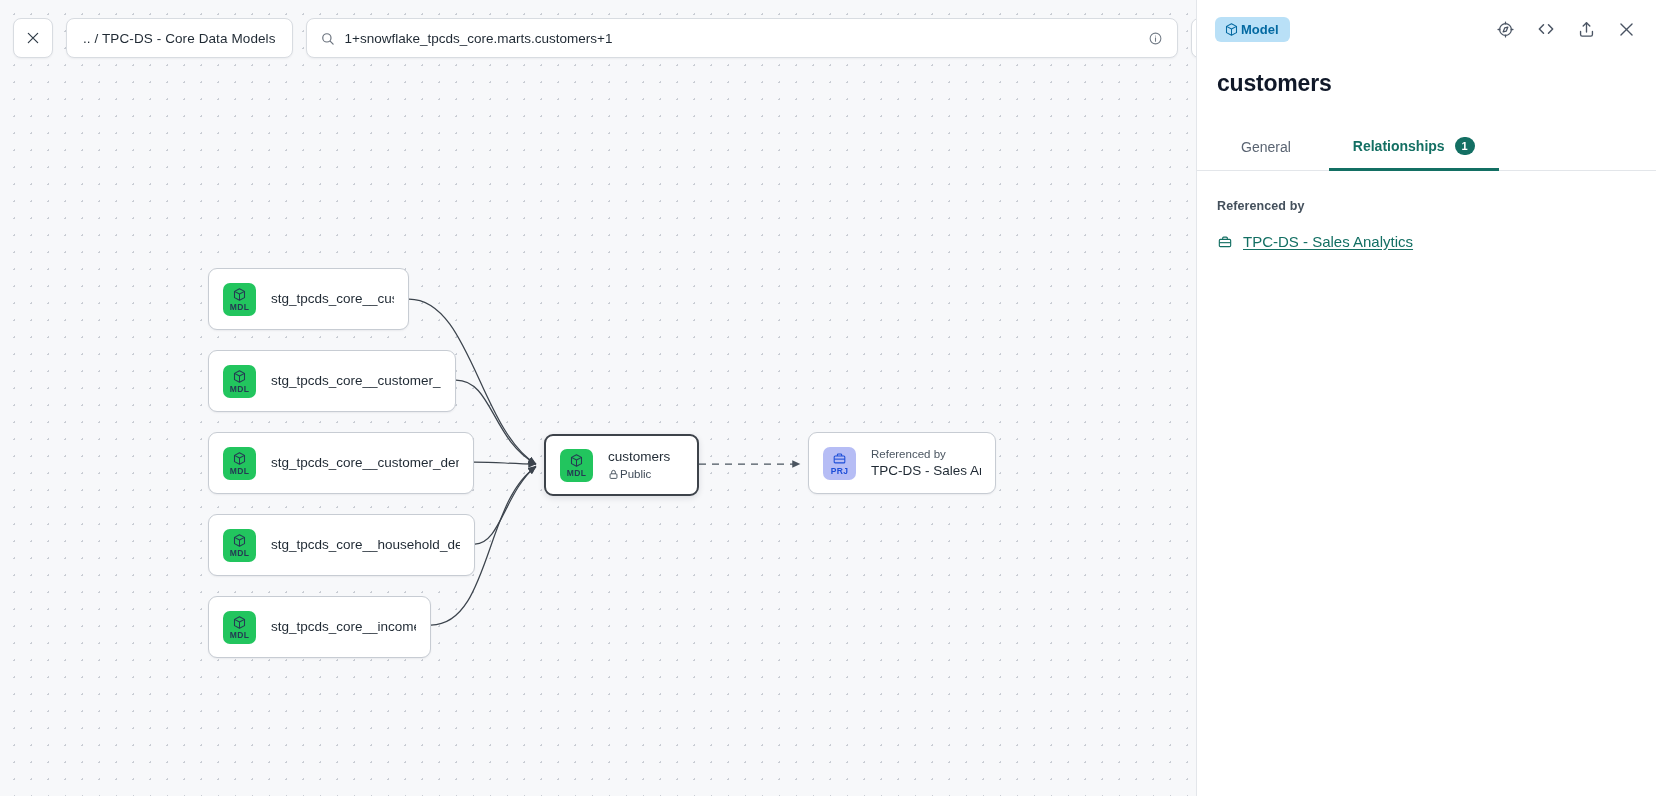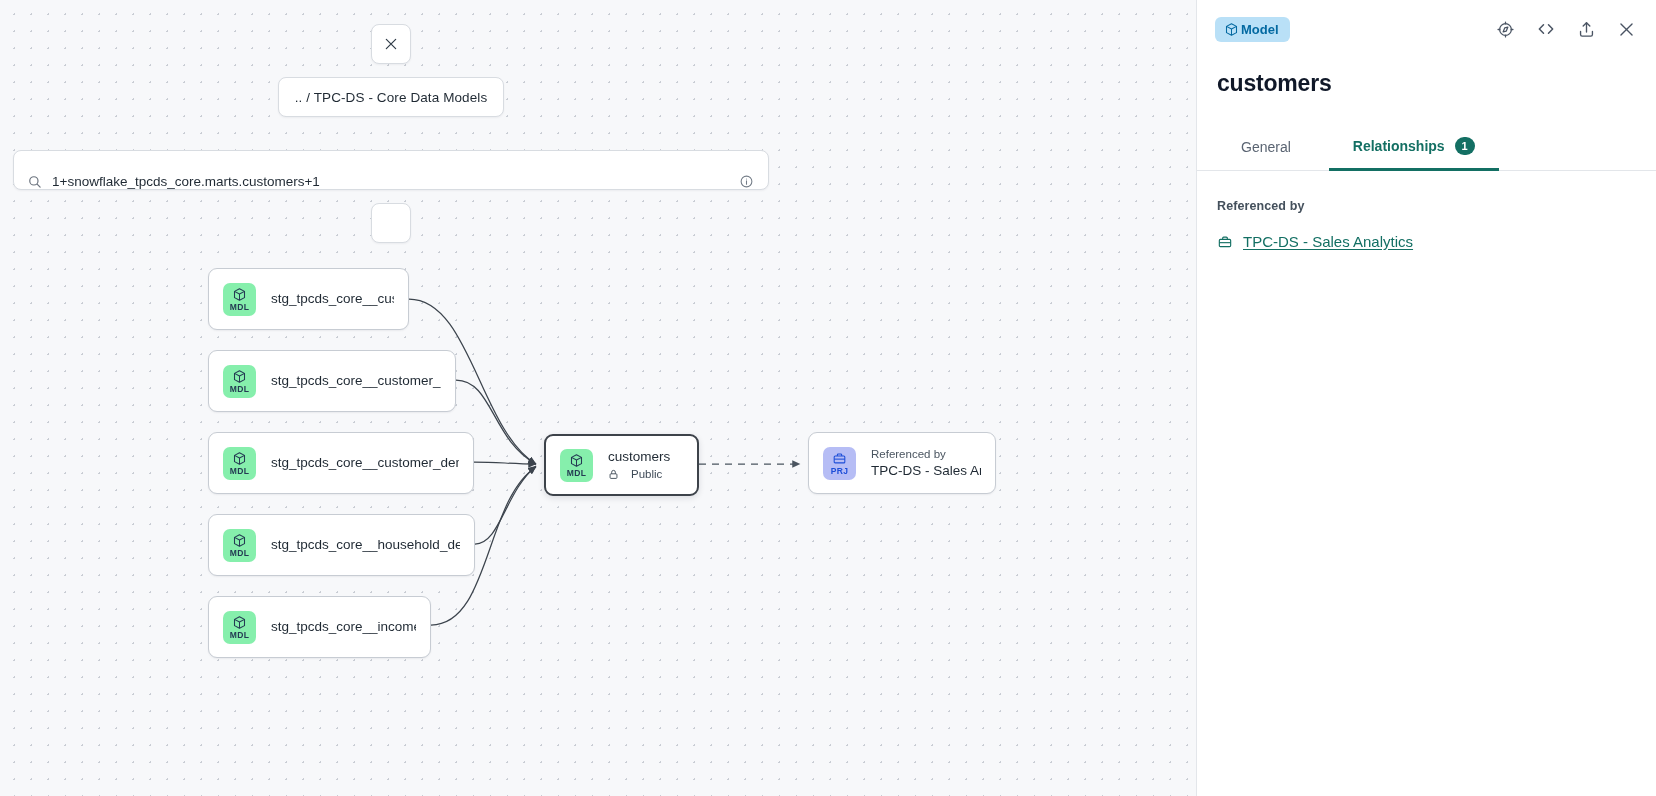--- a/index.html
+++ b/index.html
@@ -24,26 +24,25 @@
     background-color: #f7f8fa;
     background-image: radial-gradient(#c9cdd4 1px, transparent 1px);
     background-size: 17px 17px;
     background-position: 6px 6px;
     overflow: hidden;
   }
 
   
   #toolbar {
     position: absolute;
-    top: 24px; left: 13px;
+    top: 18px; left: 13px;
     display: flex;
     align-items: center;
     gap: 13px;
     z-index: 30;
-    flex-direction: column;
   }
   .tb-btn {
     height: 40px;
     min-width: 40px;
     background: #ffffff;
     border: 1px solid #d8dce1;
     border-radius: 8px;
     display: flex;
     align-items: center;
     justify-content: center;
@@ -52,31 +51,30 @@
     color: #2f3b47;
   }
   .tb-breadcrumb {
     padding: 0 16px;
     font-size: 13.5px;
     color: #1f2933;
     white-space: nowrap;
     letter-spacing: .1px;
   }
   .tb-search {
-    width: 756px;
+    width: 872px;
     height: 40px;
     background: #ffffff;
     border: 1px solid #d8dce1;
     border-radius: 8px;
     display: flex;
-    align-items: flex-end;
+    align-items: center;
     padding: 0 14px 0 13px;
     gap: 10px;
     box-shadow: 0 1px 2px rgba(16,24,40,.05);
-    margin-top: 20px;
   }
   .tb-search .sv {
     flex: 1;
     font-size: 13.5px;
     color: #1f2933;
     white-space: nowrap;
     overflow: hidden;
   }
   .icon-svg { display: block; }
 
@@ -108,21 +106,21 @@
     width: 33px;
     height: 33px;
     border-radius: 7px;
     display: flex;
     flex-direction: column;
     align-items: center;
     justify-content: center;
     flex: 0 0 auto;
     gap: 0px;
   }
-  .badge.mdl { background: #86efac; color: #243b53; }
+  .badge.mdl { background: #22c55e; color: #243b53; }
   .badge.prj { background: #b6bdf5; color: #1d4ed8; }
   .badge .bl {
     font-size: 8.5px;
     font-weight: 700;
     letter-spacing: .4px;
     line-height: 9px;
     margin-top: 1px;
   }
   .node-labels { display: flex; flex-direction: column; justify-content: center; min-width: 0; }
   .node-title {
@@ -130,21 +128,21 @@
     color: #1f2933;
     white-space: nowrap;
     overflow: hidden;
     line-height: 18px;
   }
   .node-sub {
     font-size: 11.5px;
     color: #3e4a57;
     display: flex;
     align-items: center;
-    gap: 12px;
+    gap: 1px;
     line-height: 16px;
   }
   .node-pre {
     font-size: 11.5px;
     color: #4a5560;
     line-height: 15px;
   }
 
   
   #panel {

